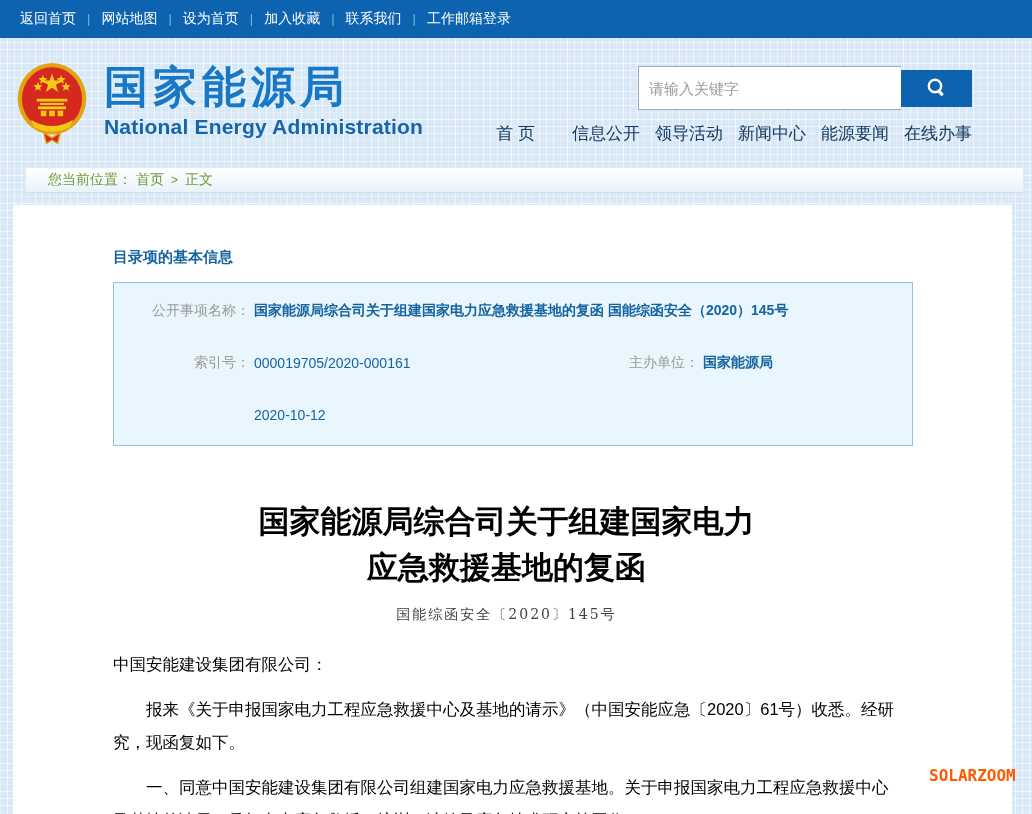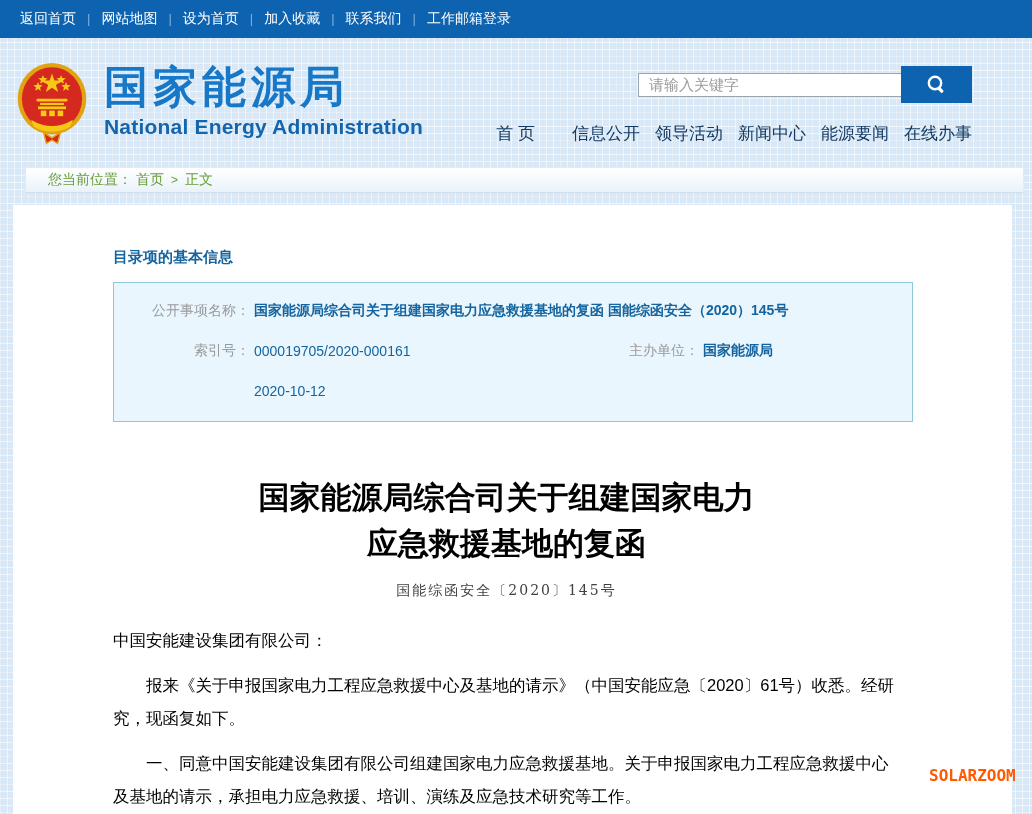--- a/index.html
+++ b/index.html
@@ -43,21 +43,21 @@
   .site-title{position:absolute;left:104px;top:24px;}
   .site-title .cn{
     font-size:44px;font-weight:bold;color:var(--title-blue);
     letter-spacing:5px;line-height:50px;
   }
   .site-title .en{
     font-size:21px;font-weight:bold;color:#1565ad;margin-top:3px;letter-spacing:.2px;
   }
   .searchbox{position:absolute;left:638px;top:28px;display:flex;align-items:center;}
   .searchbox input{
-    width:263px;height:24px;border:1px solid #9aa7b0;border-right:none;
+    width:263px;height:44px;border:1px solid #9aa7b0;border-right:none;
     padding:0 10px;font-size:15px;color:#333;outline:none;
     font-family:"Liberation Sans",sans-serif;
   }
   .searchbox input::placeholder{color:#9a9a9a;}
   .search-btn{
     width:71px;height:37px;background:var(--topbar-blue);border:none;cursor:pointer;
     display:flex;align-items:center;justify-content:center;
   }
   .main-nav{
     position:absolute;right:60px;top:84px;display:flex;align-items:center;
@@ -82,21 +82,21 @@
   .content{
     position:absolute;left:13px;top:205px;width:999px;height:700px;
     background:#fff;padding:43px 112px 0 100px;
   }
   .info-heading{
     font-size:15px;font-weight:bold;color:var(--link-blue);margin-bottom:15px;
   }
   .info-table{
     width:800px;background:var(--panel-bg);border:1px solid var(--panel-border);
     display:grid;grid-template-columns:136px 312px 137px 1fr;
-    padding:10px 0 12px 0;font-size:14px;row-gap:4px;
+    padding:10px 0 12px 0;font-size:14px;row-gap:16px;
   }
   .info-table .cell{min-height:36px;display:flex;align-items:center;}
   .info-table .lbl{color:var(--label-gray);justify-content:flex-end;white-space:nowrap;}
   .info-table .val{color:var(--link-blue);padding-left:4px;}
   .info-table .val.bold{font-weight:bold;}
   .span3{grid-column:2 / 5;}
   
   .doc-title{
     text-align:center;font-family:"DejaVu Serif","Liberation Serif",serif;
     font-weight:bold;font-size:31px;color:#000;line-height:46px;margin-top:52px;

